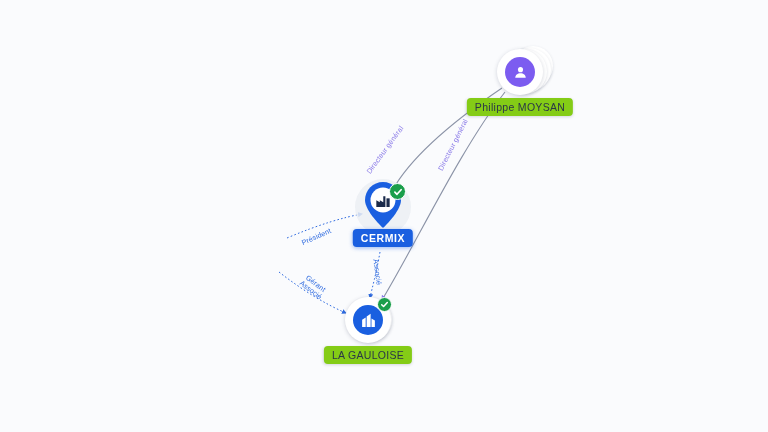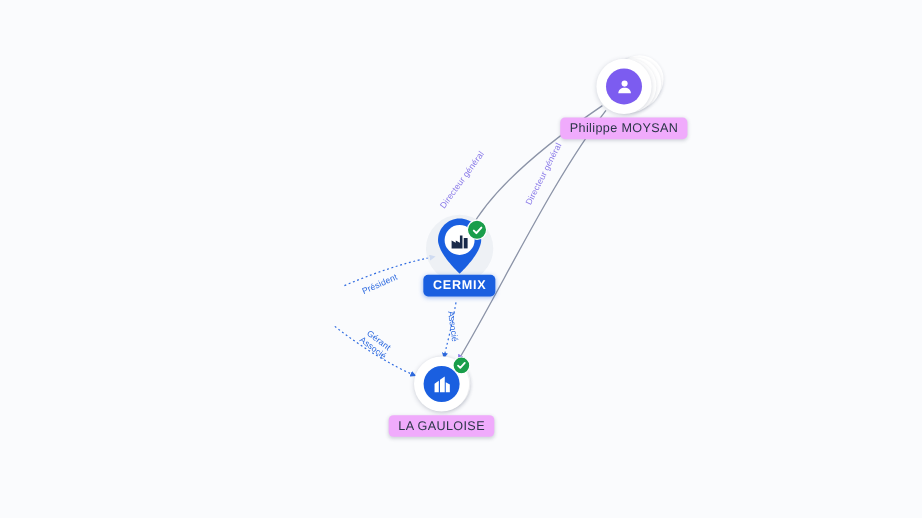--- a/index.html
+++ b/index.html
@@ -85,21 +85,21 @@
   
   .node-label {
     position: absolute;
     left: 50%;
     transform: translateX(-50%);
     white-space: nowrap;
     font-size: 10.5px;
     letter-spacing: 0.3px;
     padding: 3px 8px;
     border-radius: 4px;
-    background: #f0abfc;
+    background: #84cc16;
     color: #2b3648;
     box-shadow: 0 1px 3px rgba(40,50,80,0.18);
   }
   .node-label.selected {
     background: #1a5fe0;
     color: #ffffff;
     font-weight: bold;
     letter-spacing: 0.6px;
     box-shadow: 0 1px 4px rgba(26,95,224,0.45);
   }

